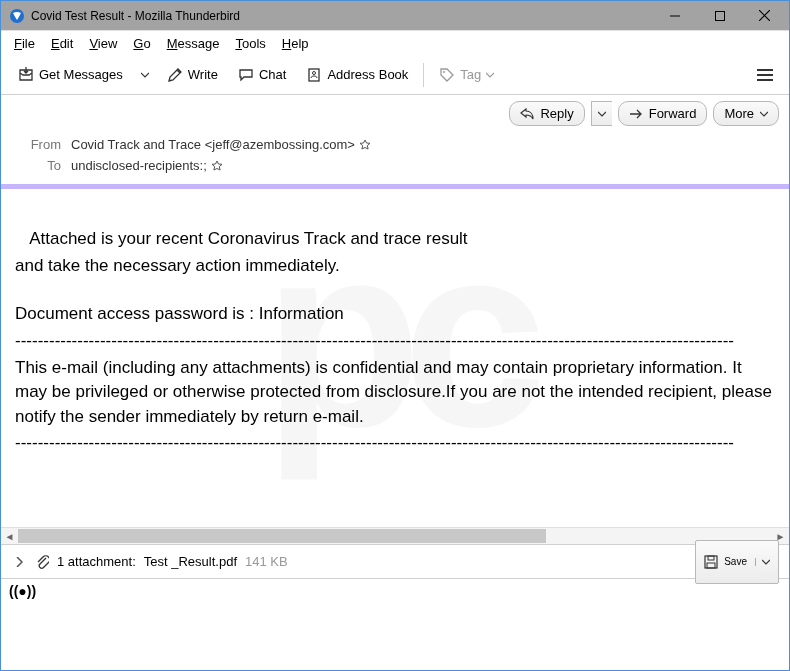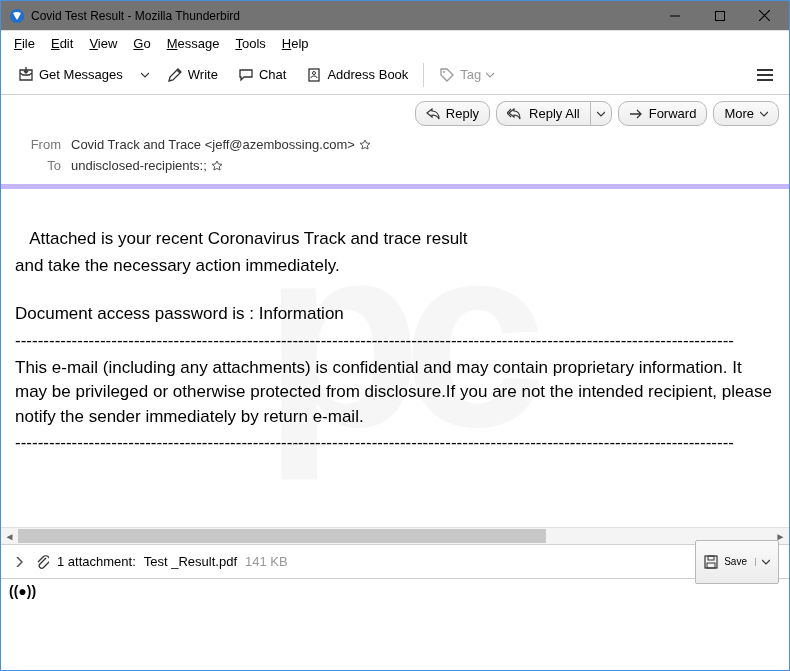--- a/index.html
+++ b/index.html
@@ -8,21 +8,21 @@
   font-size: 13px;
   background: #fff;
   width: 790px;
   height: 671px;
   overflow: hidden;
   border: 1px solid #4a90d9;
   position: relative;
 }
 .titlebar {
   height: 30px;
-  background: #737373;
+  background: #a3a3a3;
   display: flex;
   align-items: center;
   padding: 0 2px 0 8px;
   border-bottom: 1px solid #e0e0e0;
 }
 .titlebar-icon {
   width: 16px; height: 16px; margin-right: 6px;
 }
 .titlebar-title { flex: 1; color: #000; font-size: 12px; }
 .win-controls { display: flex; }
@@ -300,28 +300,20 @@
   <div class="msg-btn">
     <span>
         <svg width="14" height="12">
           <path d="M6 1L1 5l5 4V7c4 0 6 2 7 4 0-5-3-8-7-8z" fill="none" stroke="#333" stroke-width="1.2"></path>
         </svg>
       </span>
     <span>Reply</span>
   </div>
   <div class="msg-btn-split">
     <div class="msg-btn">
-      <span>
-          <svg width="16" height="12">
-            <path d="M7 1L2 5l5 4V7c4 0 5 2 6 4 0-5-2-8-6-8z M4 1L0 5l4 4" fill="none" stroke="#333" stroke-width="1.2"></path>
-          </svg>
-        </span>
-      <span>Reply All</span>
-    </div>
-    <div class="msg-btn">
       <svg width="8" height="8">
           <path d="M0 2l4 4 4-4" fill="none" stroke="#333" stroke-width="1.2"></path>
         </svg>
     </div>
   </div>
   <div class="msg-btn">
     <span>
         <svg width="14" height="10">
           <path d="M1 5h10M8 1l4 4-4 4" fill="none" stroke="#333" stroke-width="1.3"></path>
         </svg>

